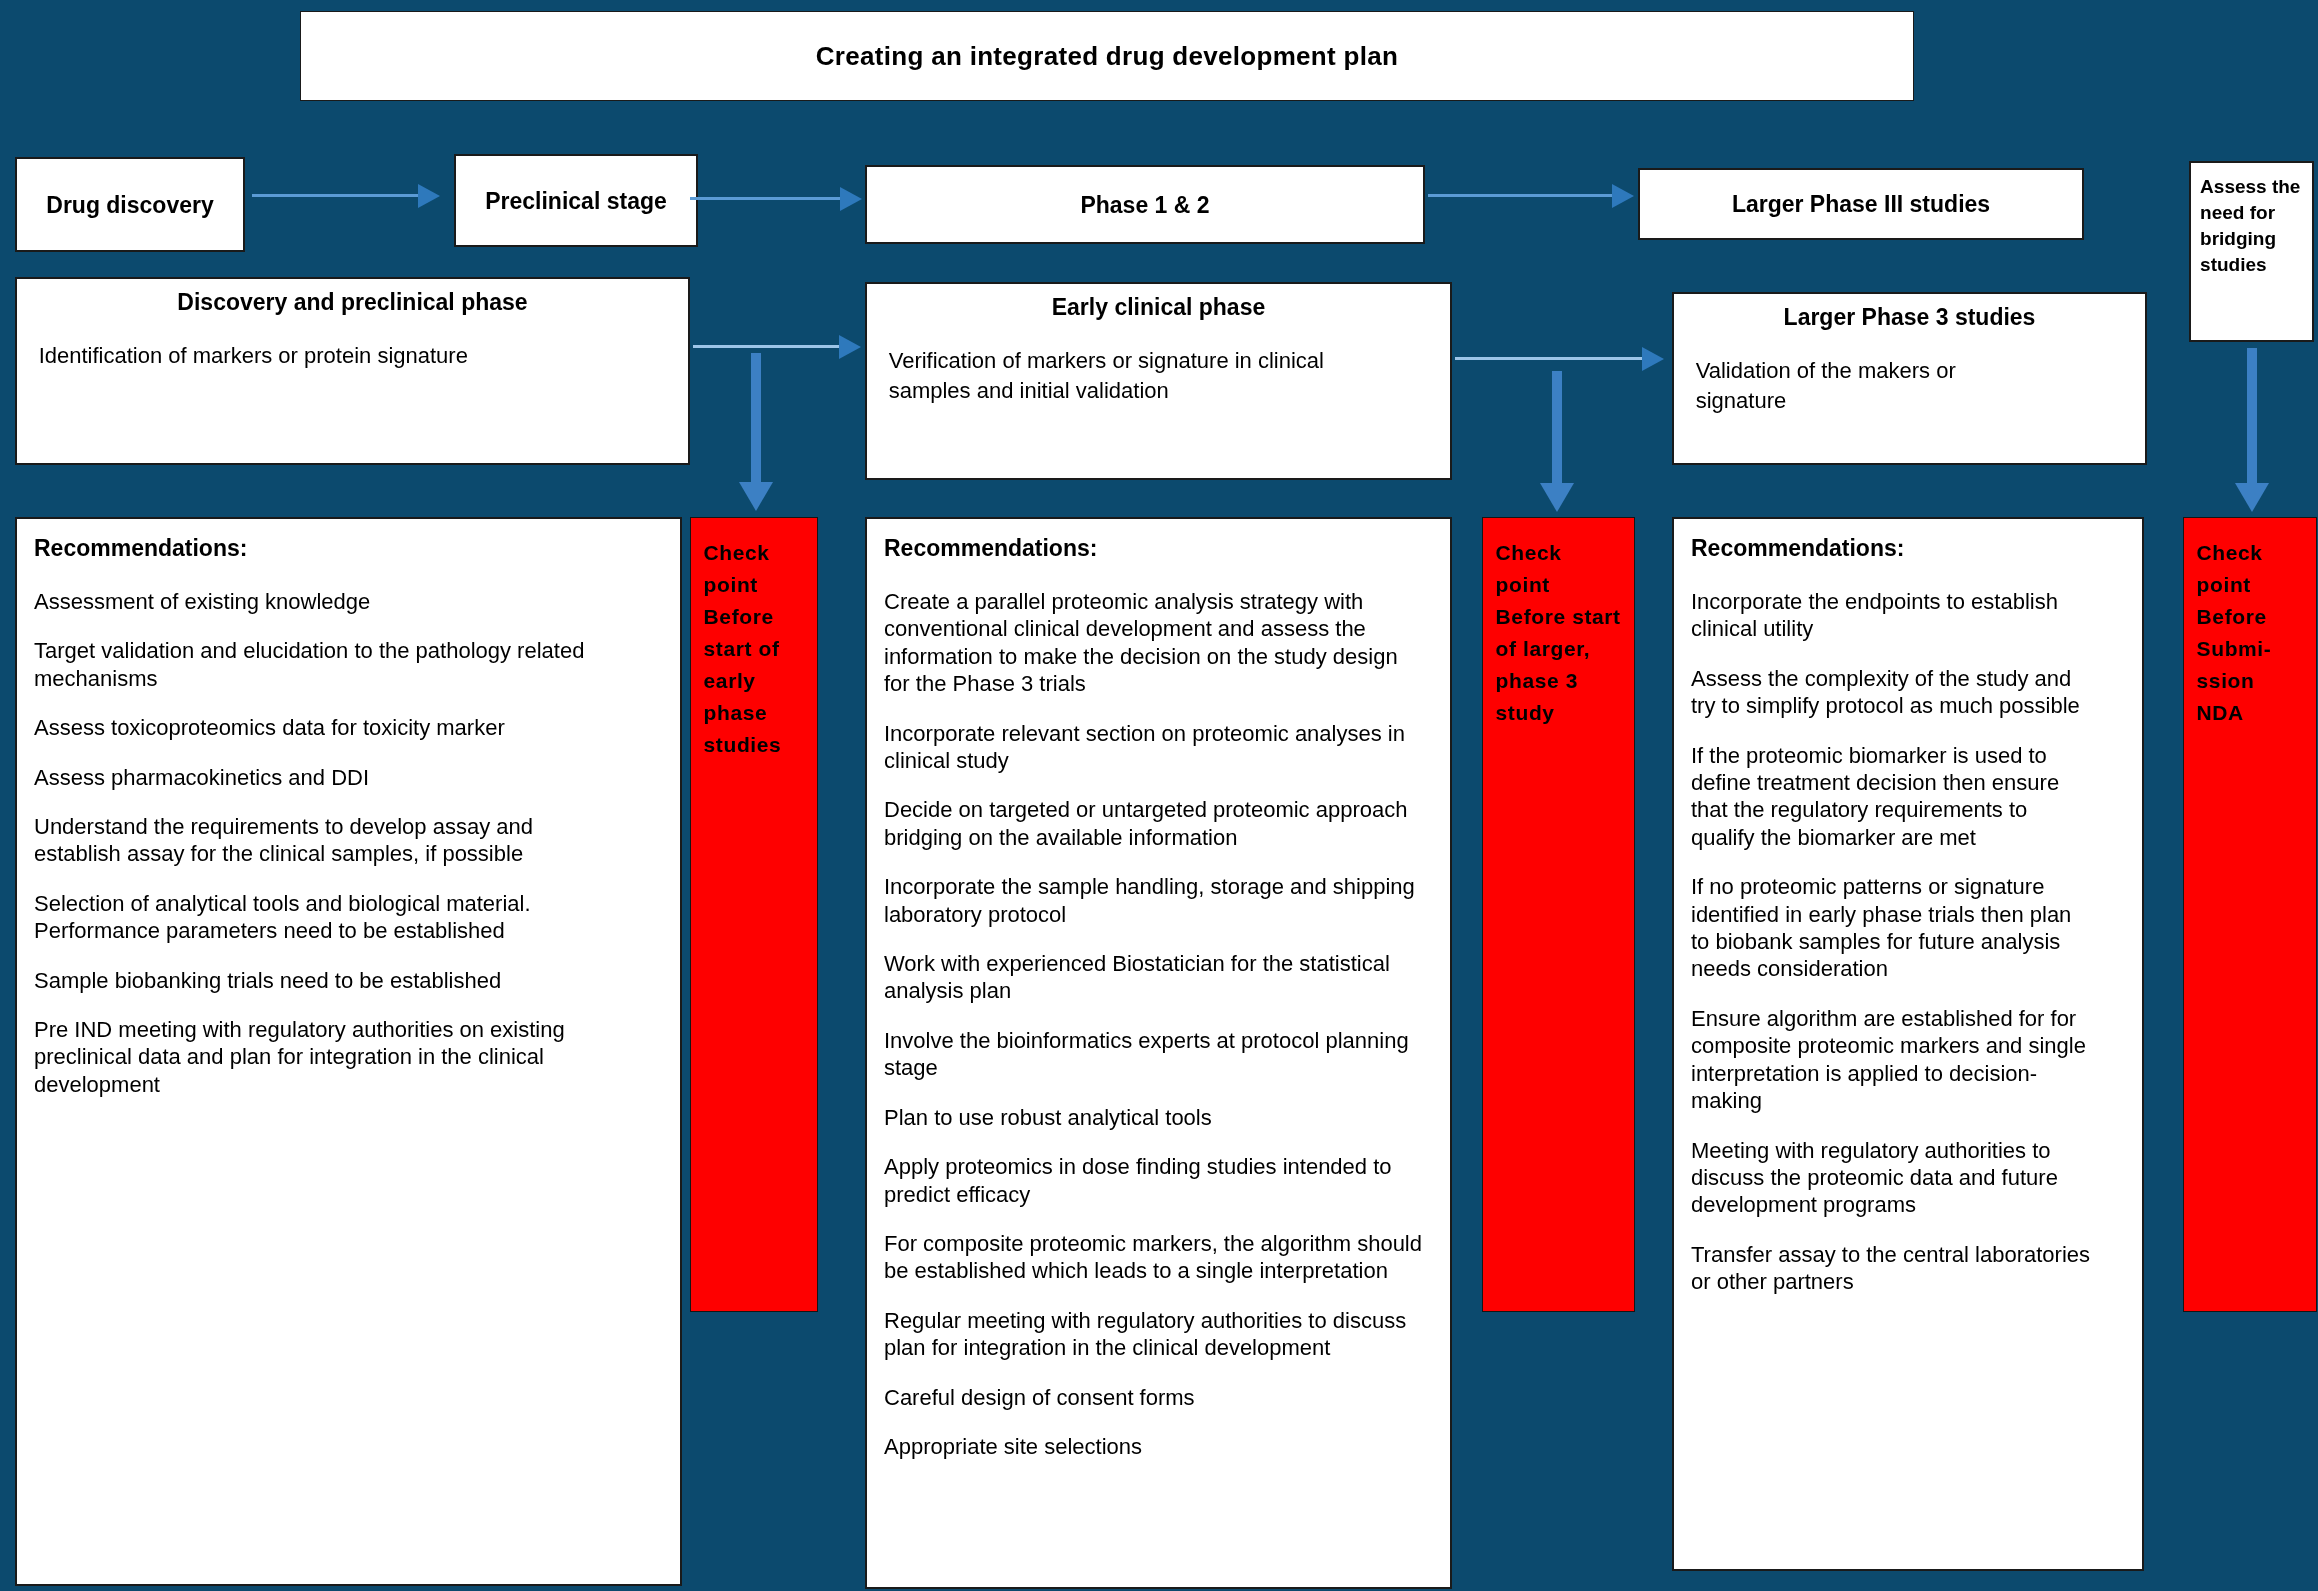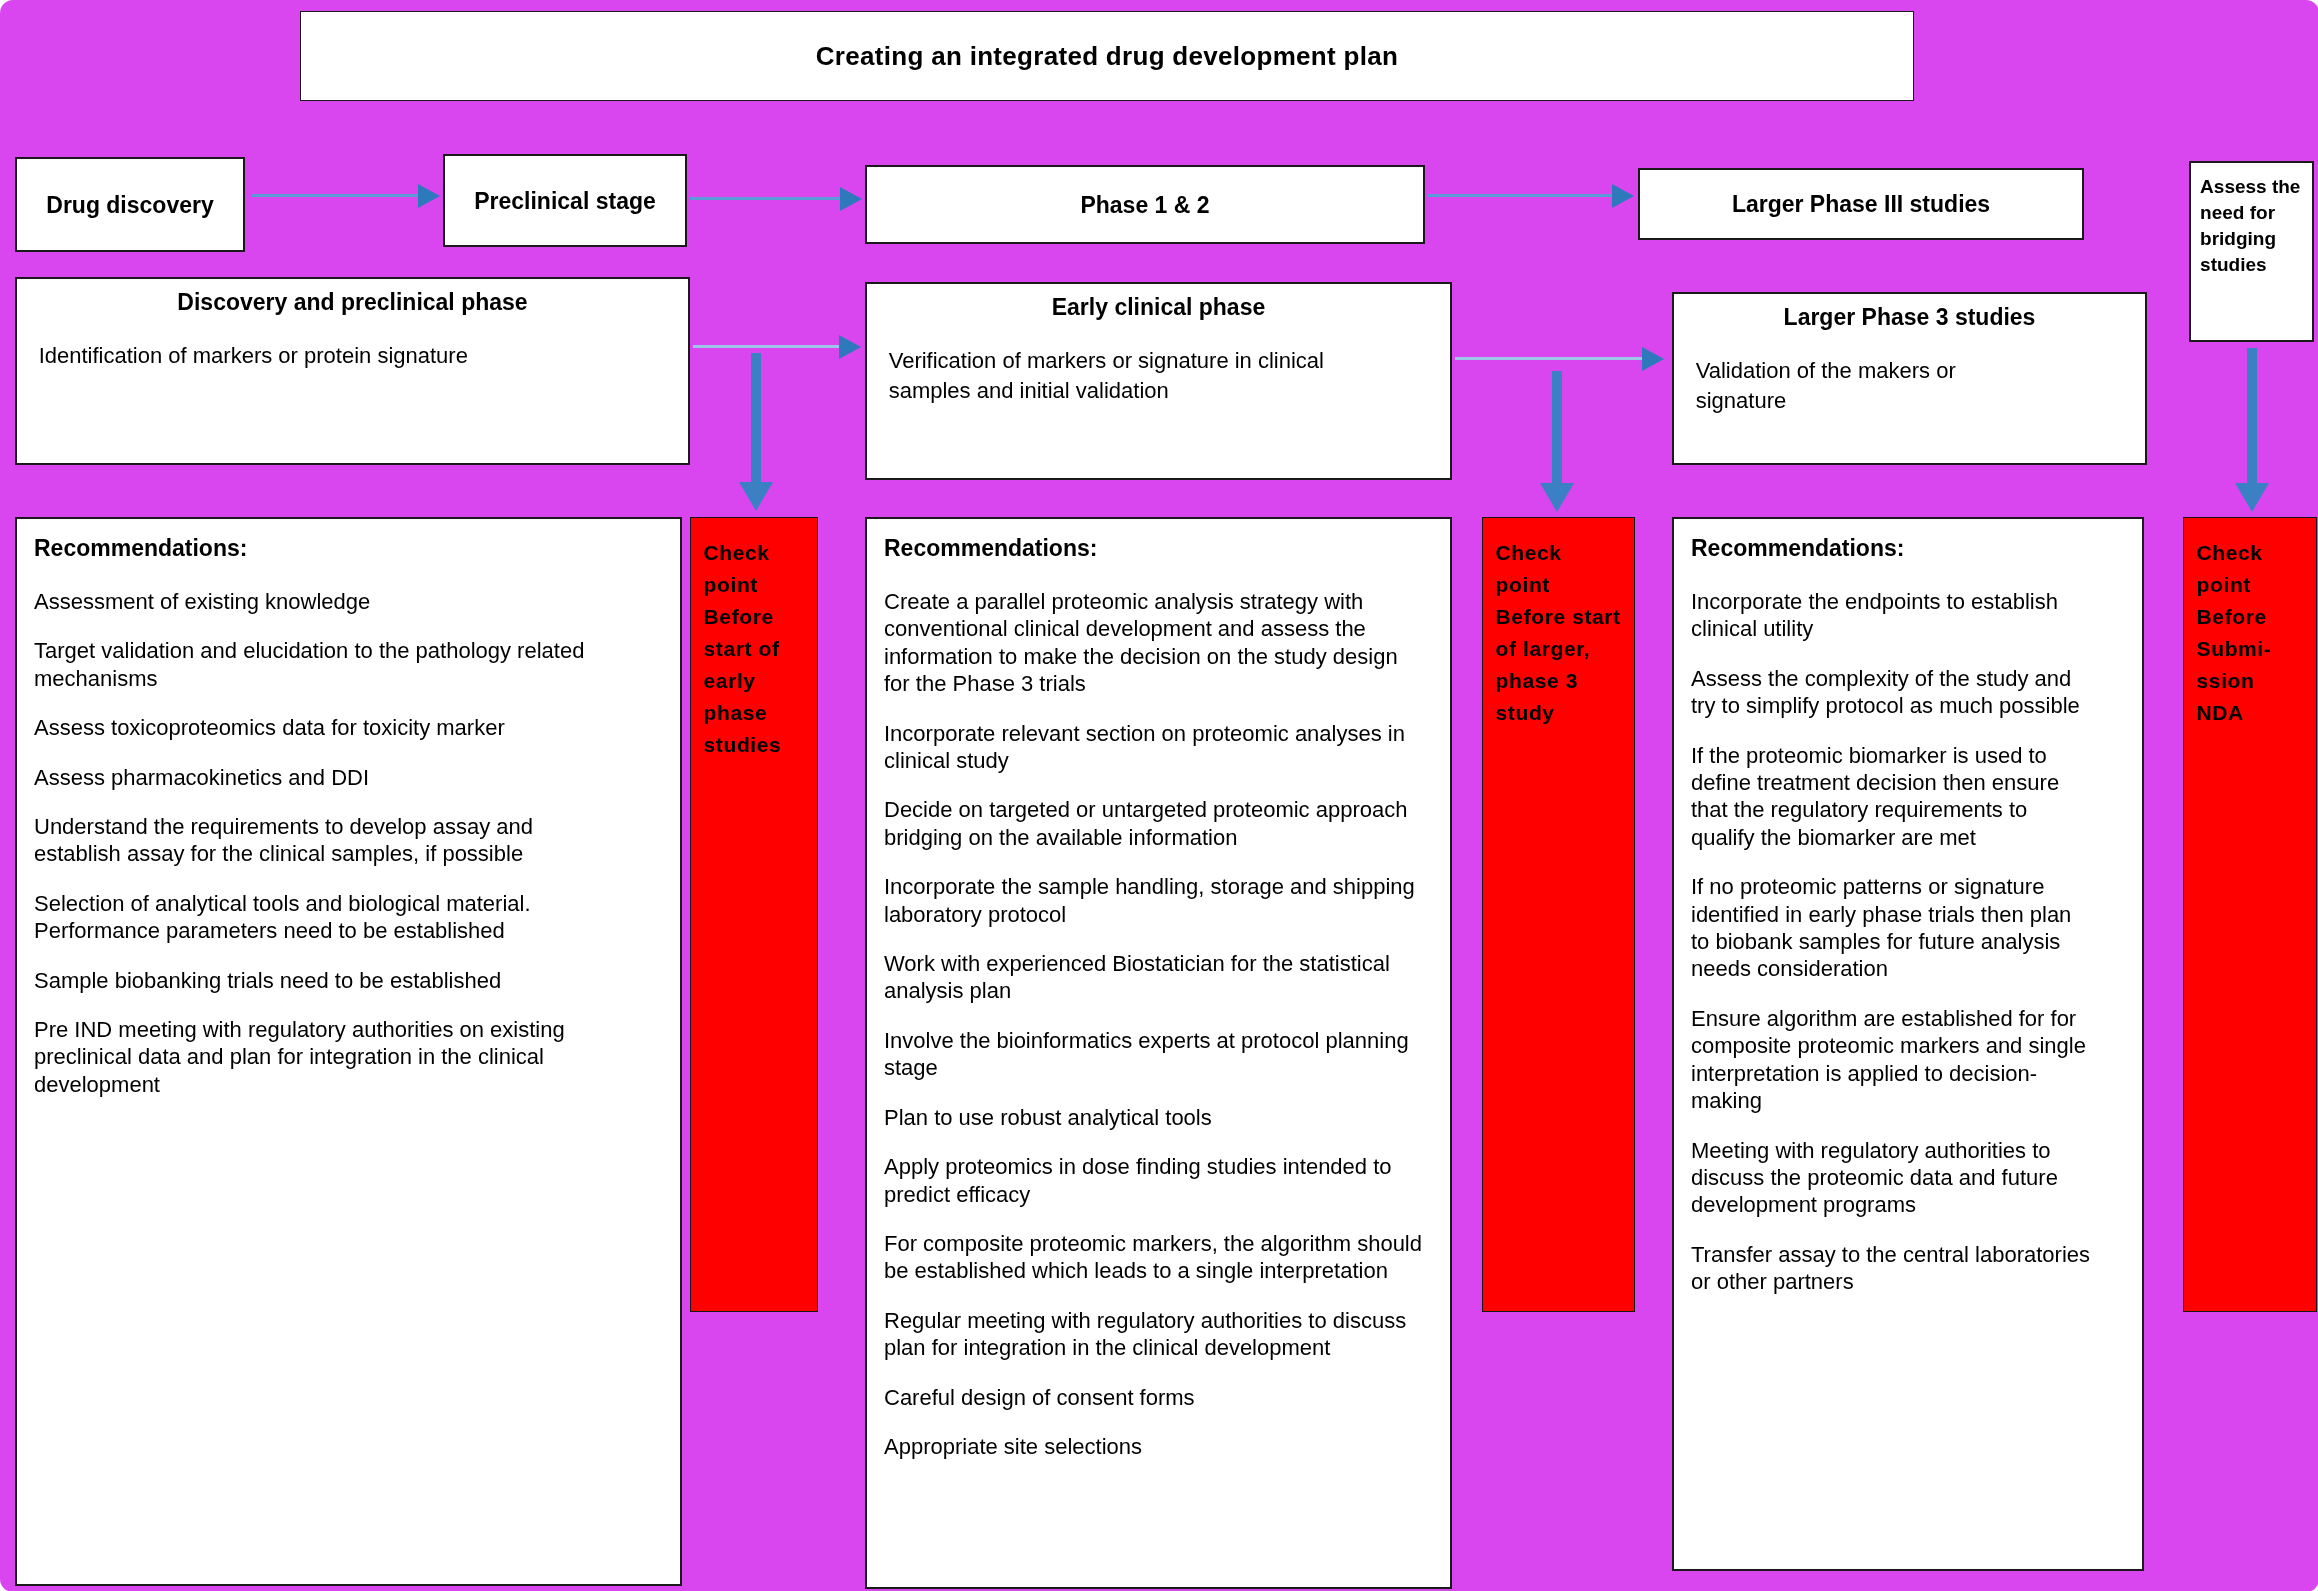--- a/index.html
+++ b/index.html
@@ -1,17 +1,17 @@
 <!DOCTYPE html>
 <html style="font-size:9.1px"><head>
 <meta charset="utf-8">
 <style>
   html,body{margin:0;padding:0;background:#ffffff;}
   body{width:2319px;height:1592px;position:relative;font-family:"Liberation Sans",sans-serif;color:#000;}
-  .canvas{position:absolute;inset:0;background:#d946ef;border-radius:13px;}
+  .canvas{position:absolute;inset:0;background:#0c4a6e;}
   .box{position:absolute;background:#fff;border:2.9px solid #1a1a1a;box-sizing:border-box;}
   .title-box{border-width:1.7px;display:flex;align-items:center;justify-content:center;}
   .title-box span{font-size:26px;font-weight:bold;letter-spacing:0.3px;}
   .stage{display:flex;align-items:center;justify-content:center;text-align:center;
          font-size:23px;font-weight:bold;line-height:30px;padding:3.4px 5.7px;}
   .stage.small{align-items:flex-start;justify-content:flex-start;text-align:left;
          font-size:19px;line-height:26px;padding:11.4px 9.1px;}
   .phase{padding:10.3px 13.7px;}
   .phase h2{margin:0;text-align:center;font-size:23px;font-weight:bold;}
   .phase .phase-body{margin-top:25px;font-size:22px;line-height:30px;padding-left:8px;}
@@ -40,21 +40,21 @@
 
 <div class="canvas">
 
   <div class="box title-box" style="left:300px;top:11.4px;width:1614px;height:90px;">
     <span>Creating an integrated drug development plan</span>
   </div>
 
   <div class="box stage" style="left:15px;top:157px;width:230px;height:95px;">
     <span>Drug discovery</span>
   </div>
-  <div class="box stage" style="left:443px;top:154px;width:244px;height:93px;">
+  <div class="box stage" style="left:454px;top:154px;width:244px;height:93px;">
     <span>Preclinical stage</span>
   </div>
   <div class="box stage" style="left:865px;top:165px;width:560px;height:79px;">
     <span>Phase 1 &amp; 2</span>
   </div>
   <div class="box stage" style="left:1638px;top:168px;width:446px;height:72px;">
     <span>Larger Phase III studies</span>
   </div>
   <div class="box stage small" style="left:2189px;top:161px;width:125px;height:181px;justify-content:center;">
     <span>Assess the need for bridging studies</span>

